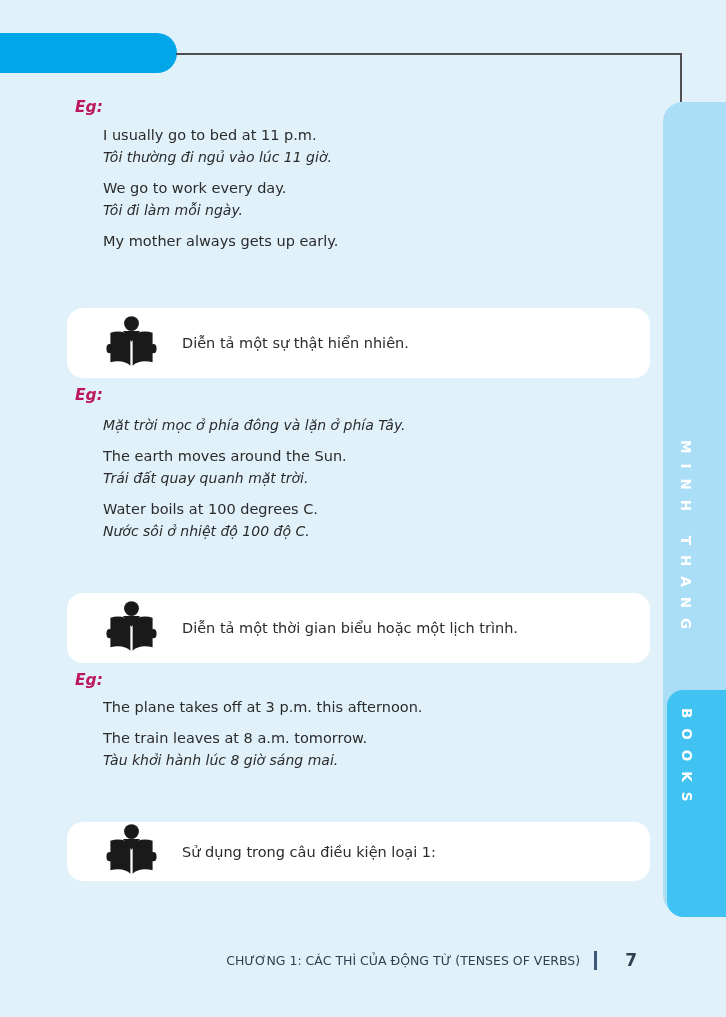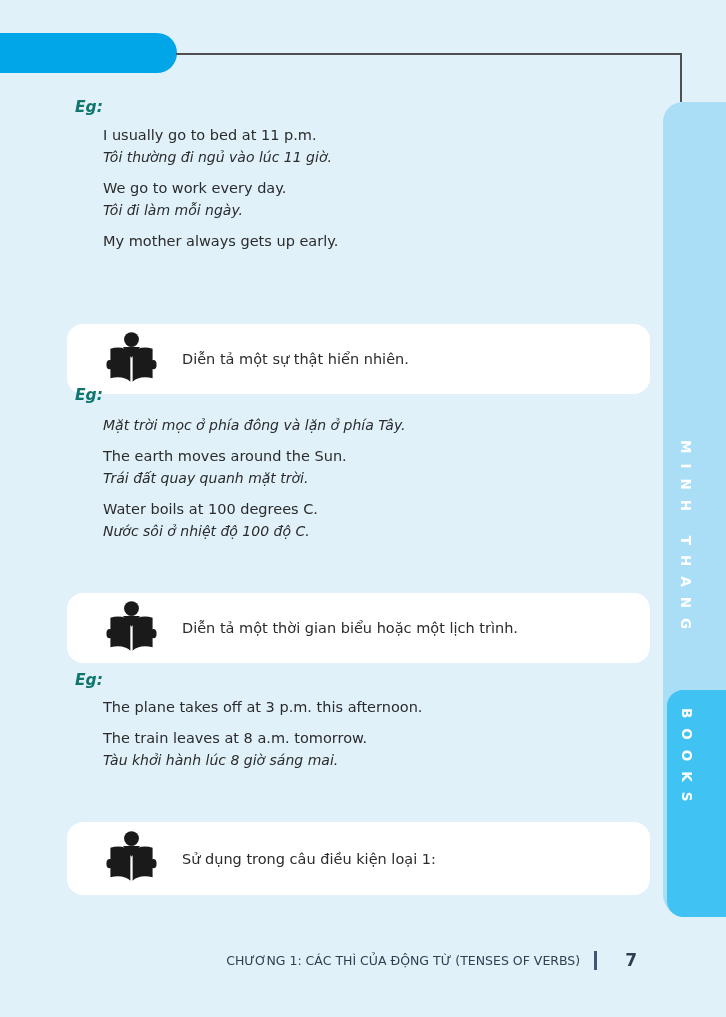--- a/index.html
+++ b/index.html
@@ -21,35 +21,35 @@
   .books-panel { position:absolute; left:667px; top:690px; width:59px; height:227px;
                  background:#40c3f2; border-radius:16px 0 0 16px; }
   .vtext { writing-mode:vertical-rl; text-orientation:mixed; position:absolute;
            color:#ffffff; font-weight:bold; font-size:13.5px; letter-spacing:10px;
            line-height:1; white-space:pre; }
   .vtext.top-brand { left:15px; top:338px; }
   .vtext.bottom-brand { left:12px; top:18px; }
 
   
   .eg { position:absolute; left:75px; font-weight:bold; font-style:italic;
-        font-size:15.5px; line-height:22px; color:#0f766e; }
+        font-size:15.5px; line-height:22px; color:#be185d; }
   #eg1 { top:96px; } #eg2 { top:384px; } #eg3 { top:669px; }
 
   
   .group { position:absolute; left:103px; }
   #g1 { top:124px; } #g2 { top:414px; } #g3 { top:696px; }
   .pair { margin-bottom:9px; }
   .en { font-size:14.5px; line-height:22px; }
   .vi { font-size:14px; line-height:22px; font-style:italic; }
 
   
   .note-box { position:absolute; left:67px; width:583px; height:70px; background:#ffffff;
               border-radius:16px; display:flex; align-items:center; gap:22px;
               padding-left:36px; box-sizing:border-box; }
-  #box1 { top:308px;margin-top:16px; } #box2 { top:593px; } #box3 { top:822px; height:73px; }
+  #box1 { top:308px; } #box2 { top:593px; } #box3 { top:822px; height:59px; }
   .note-icon { width:57px; height:57px; flex:0 0 auto; }
   .note-icon svg { width:100%; height:100%; display:block; }
   .note-label { font-size:14.5px; color:#2b2b2b; }
 
   
   .footer { position:absolute; top:950px; right:89px; display:flex; align-items:center; }
   .footer-chapter { font-size:12.5px; font-weight:normal; color:#2e3f50; white-space:nowrap; }
   .footer-sep { width:3px; height:19px; background:#3c5a78; margin:0 16px 0 14px; }
   .footer-page { font-size:17px; font-weight:bold; color:#2e3f50; margin-left:12px; }
 </style>

